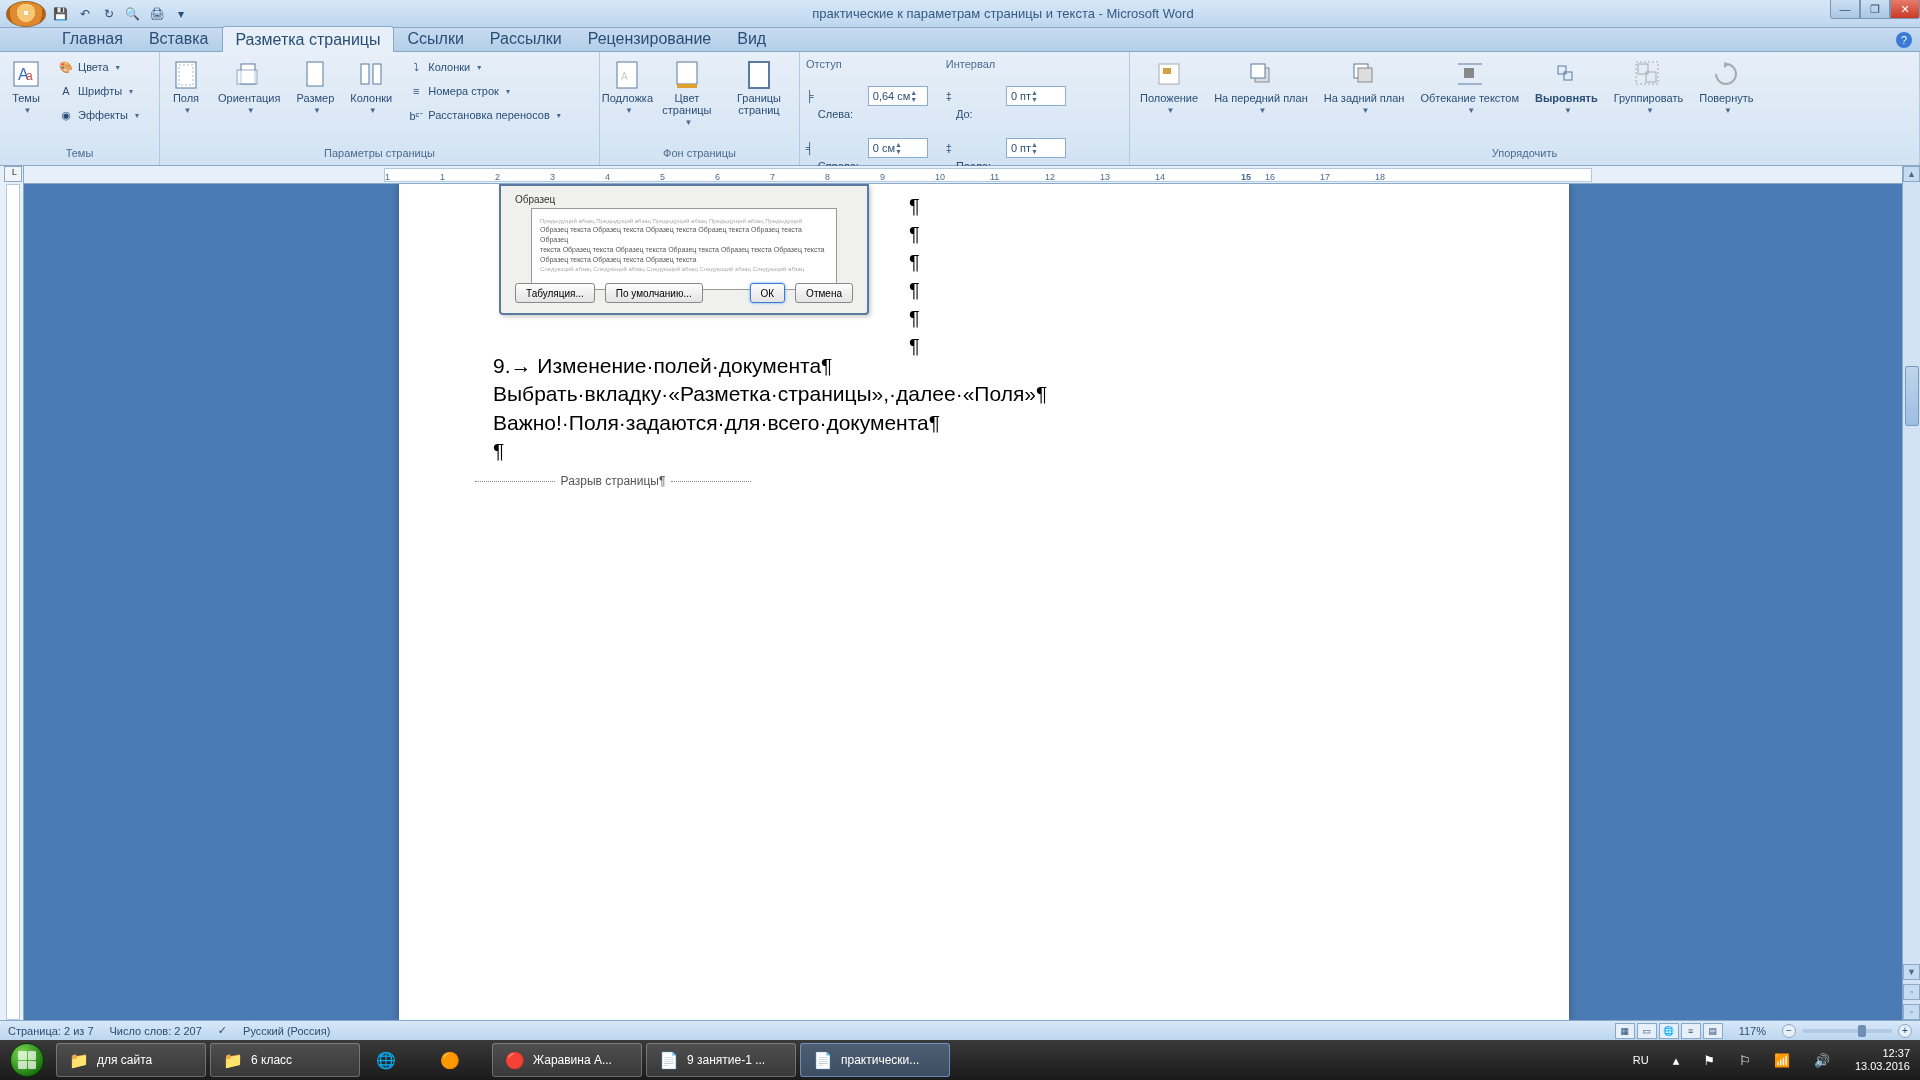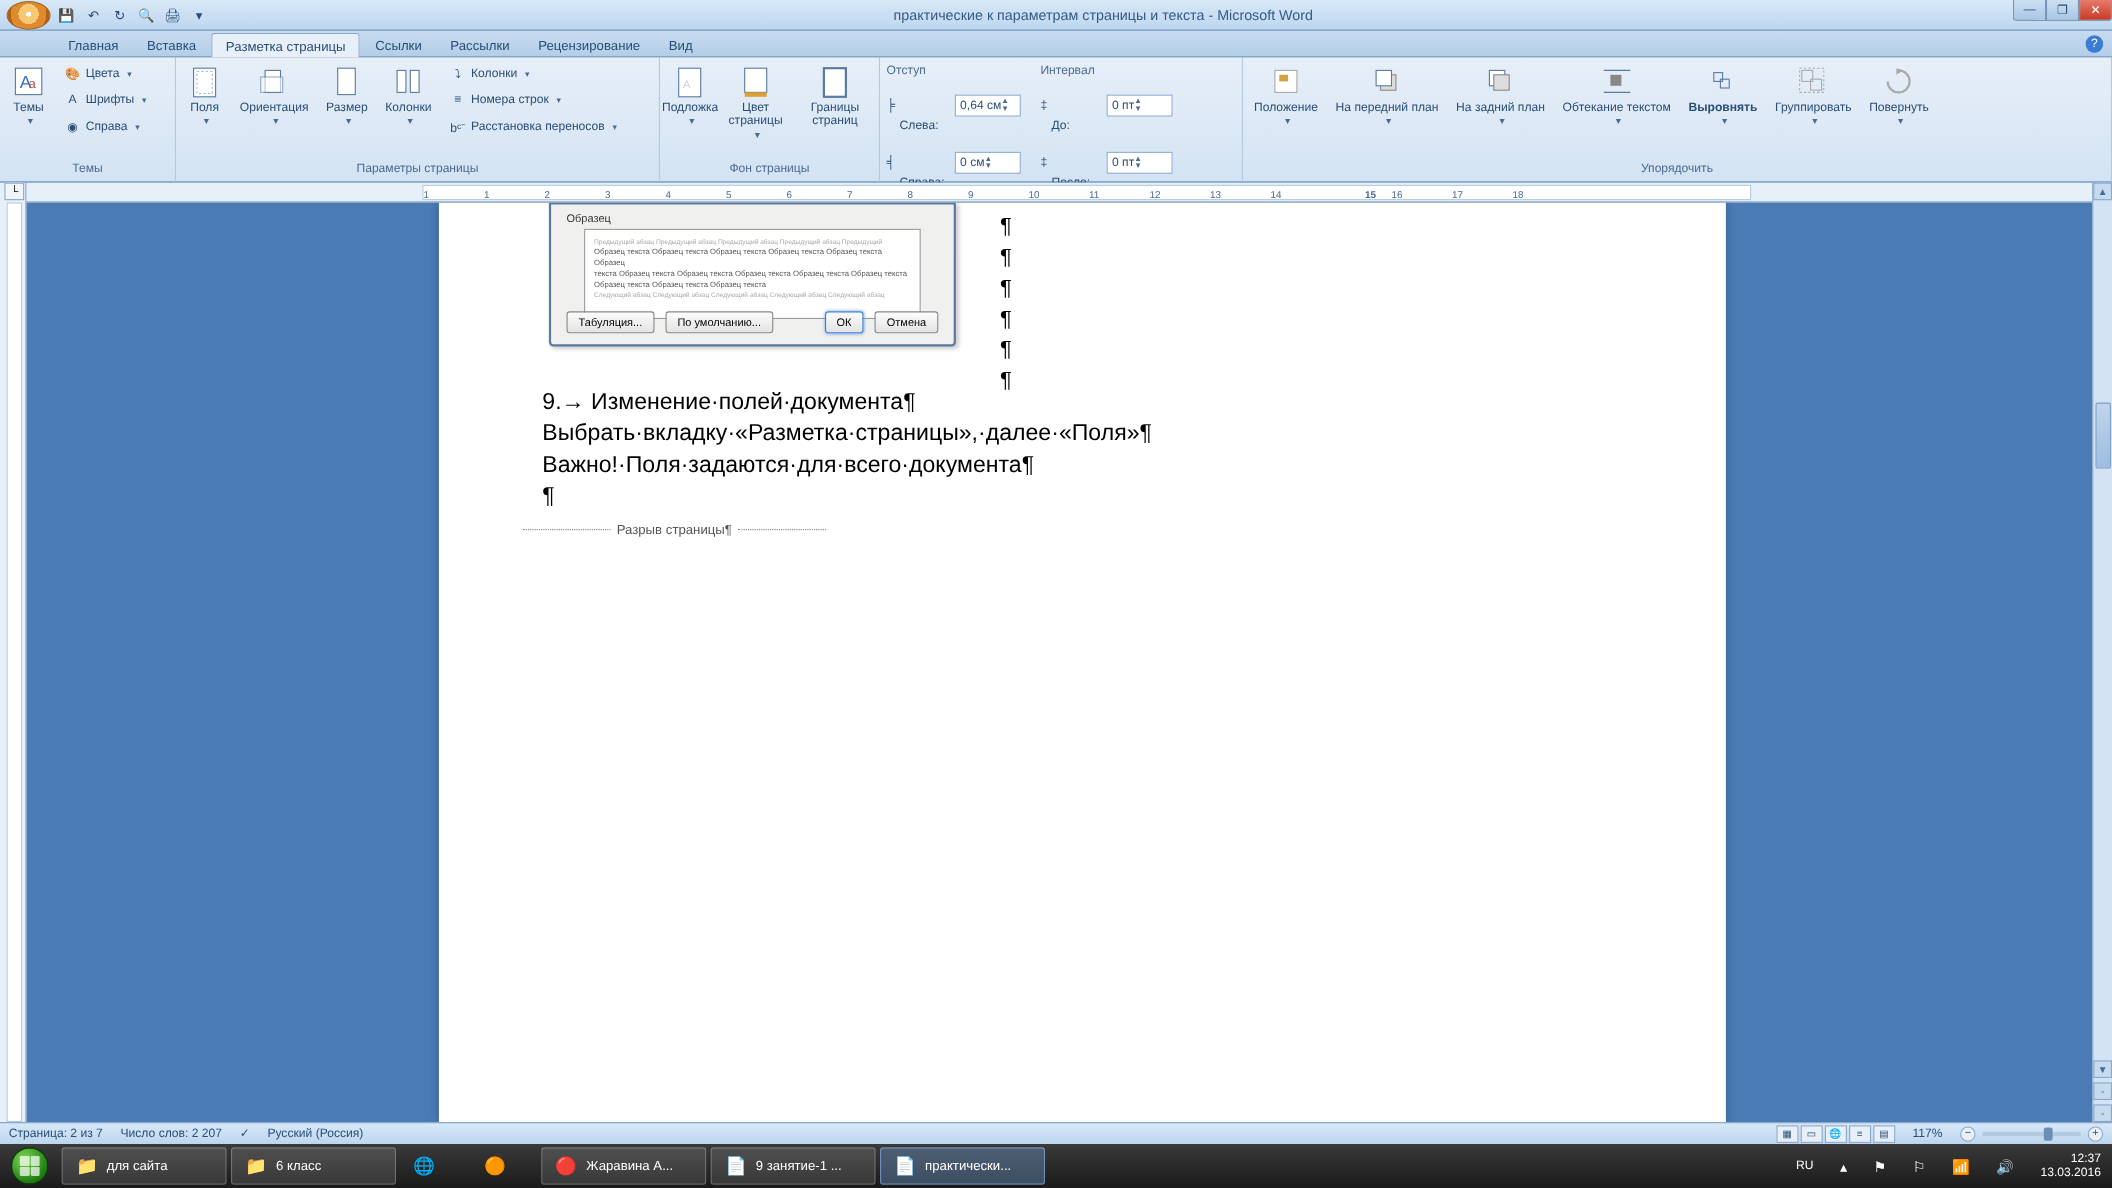--- a/index.html
+++ b/index.html
@@ -12,21 +12,21 @@
 .qat-btn { width: 18px; height: 18px; display: flex; align-items: center; justify-content: center; font-size: 12px; color: #2a4e76; cursor: pointer; }
 .title-text { position: absolute; left: 50%; transform: translateX(-50%); font-size: 13px; color: #355a84; margin-left: 43px; }
 .win-controls { position: absolute; right: 0; top: 0; display: flex; }
 .win-btn { width: 30px; height: 19px; border: 1px solid #7a95b3; border-top: none; display: flex; align-items: center; justify-content: center; font-size: 11px; cursor: pointer; }
 .win-min { background: linear-gradient(#cde0f2, #a9c6e4); color: #304f72; border-radius: 0 0 0 3px; }
 .win-max { background: linear-gradient(#cde0f2, #a9c6e4); color: #304f72; }
 .win-close { background: linear-gradient(#e77a6b, #c93a24); color: #fff; border-radius: 0 0 3px 0; }
 
 
 .tabs { height: 24px; background: linear-gradient(#c7dbf0, #b3cee8); display: flex; align-items: flex-end; padding-left: 50px; gap: 2px; border-bottom: 1px solid #8aa8c7; position: relative; }
-.tab { padding: 4px 12px 3px; font-size: 12px; color: #2a4e76; cursor: pointer; border-radius: 3px 3px 0 0; }
+.tab { padding: 4px 12px 3px; font-size: 16px; color: #2a4e76; cursor: pointer; border-radius: 3px 3px 0 0; }
 .tab.active { background: #e7eff8; border: 1px solid #8aa8c7; border-bottom: none; position: relative; top: 1px; }
 .help-btn { position: absolute; right: 8px; top: 4px; width: 16px; height: 16px; border-radius: 50%; background: #3a7bd5; color: #fff; font-size: 11px; display: flex; align-items: center; justify-content: center; cursor: pointer; }
 
 
 .ribbon { height: 114px; background: linear-gradient(#e7eff8, #d3e3f3); display: flex; border-bottom: 1px solid #8aa8c7; }
 .group { border-right: 1px solid #b3c9e0; display: flex; flex-direction: column; justify-content: space-between; padding: 4px 6px 0; }
 .group-controls { display: flex; align-items: flex-start; gap: 8px; flex: 1; }
 .group-label { height: 18px; text-align: center; font-size: 11px; color: #4a6b90; position: relative; }
 .big-btn { display: flex; flex-direction: column; align-items: center; gap: 2px; cursor: pointer; padding: 2px 4px; min-width: 40px; }
 .big-btn .icon { width: 32px; height: 32px; display: flex; align-items: center; justify-content: center; }
@@ -152,21 +152,21 @@
             <span>Цвета</span>
             <span class="dd-arrow">▾</span>
           </div>
         <div class="small-btn">
             <span class="icon">A</span>
             <span>Шрифты</span>
             <span class="dd-arrow">▾</span>
           </div>
         <div class="small-btn">
             <span class="icon">◉</span>
-            <span>Справа</span>
+            <span>Эффекты</span>
             <span class="dd-arrow">▾</span>
           </div>
       </div>
     </div>
     <div class="group-label">Темы</div>
   </div>
 
   <div class="group" style="width:440px">
     <div class="group-controls">
       <div class="big-btn">

